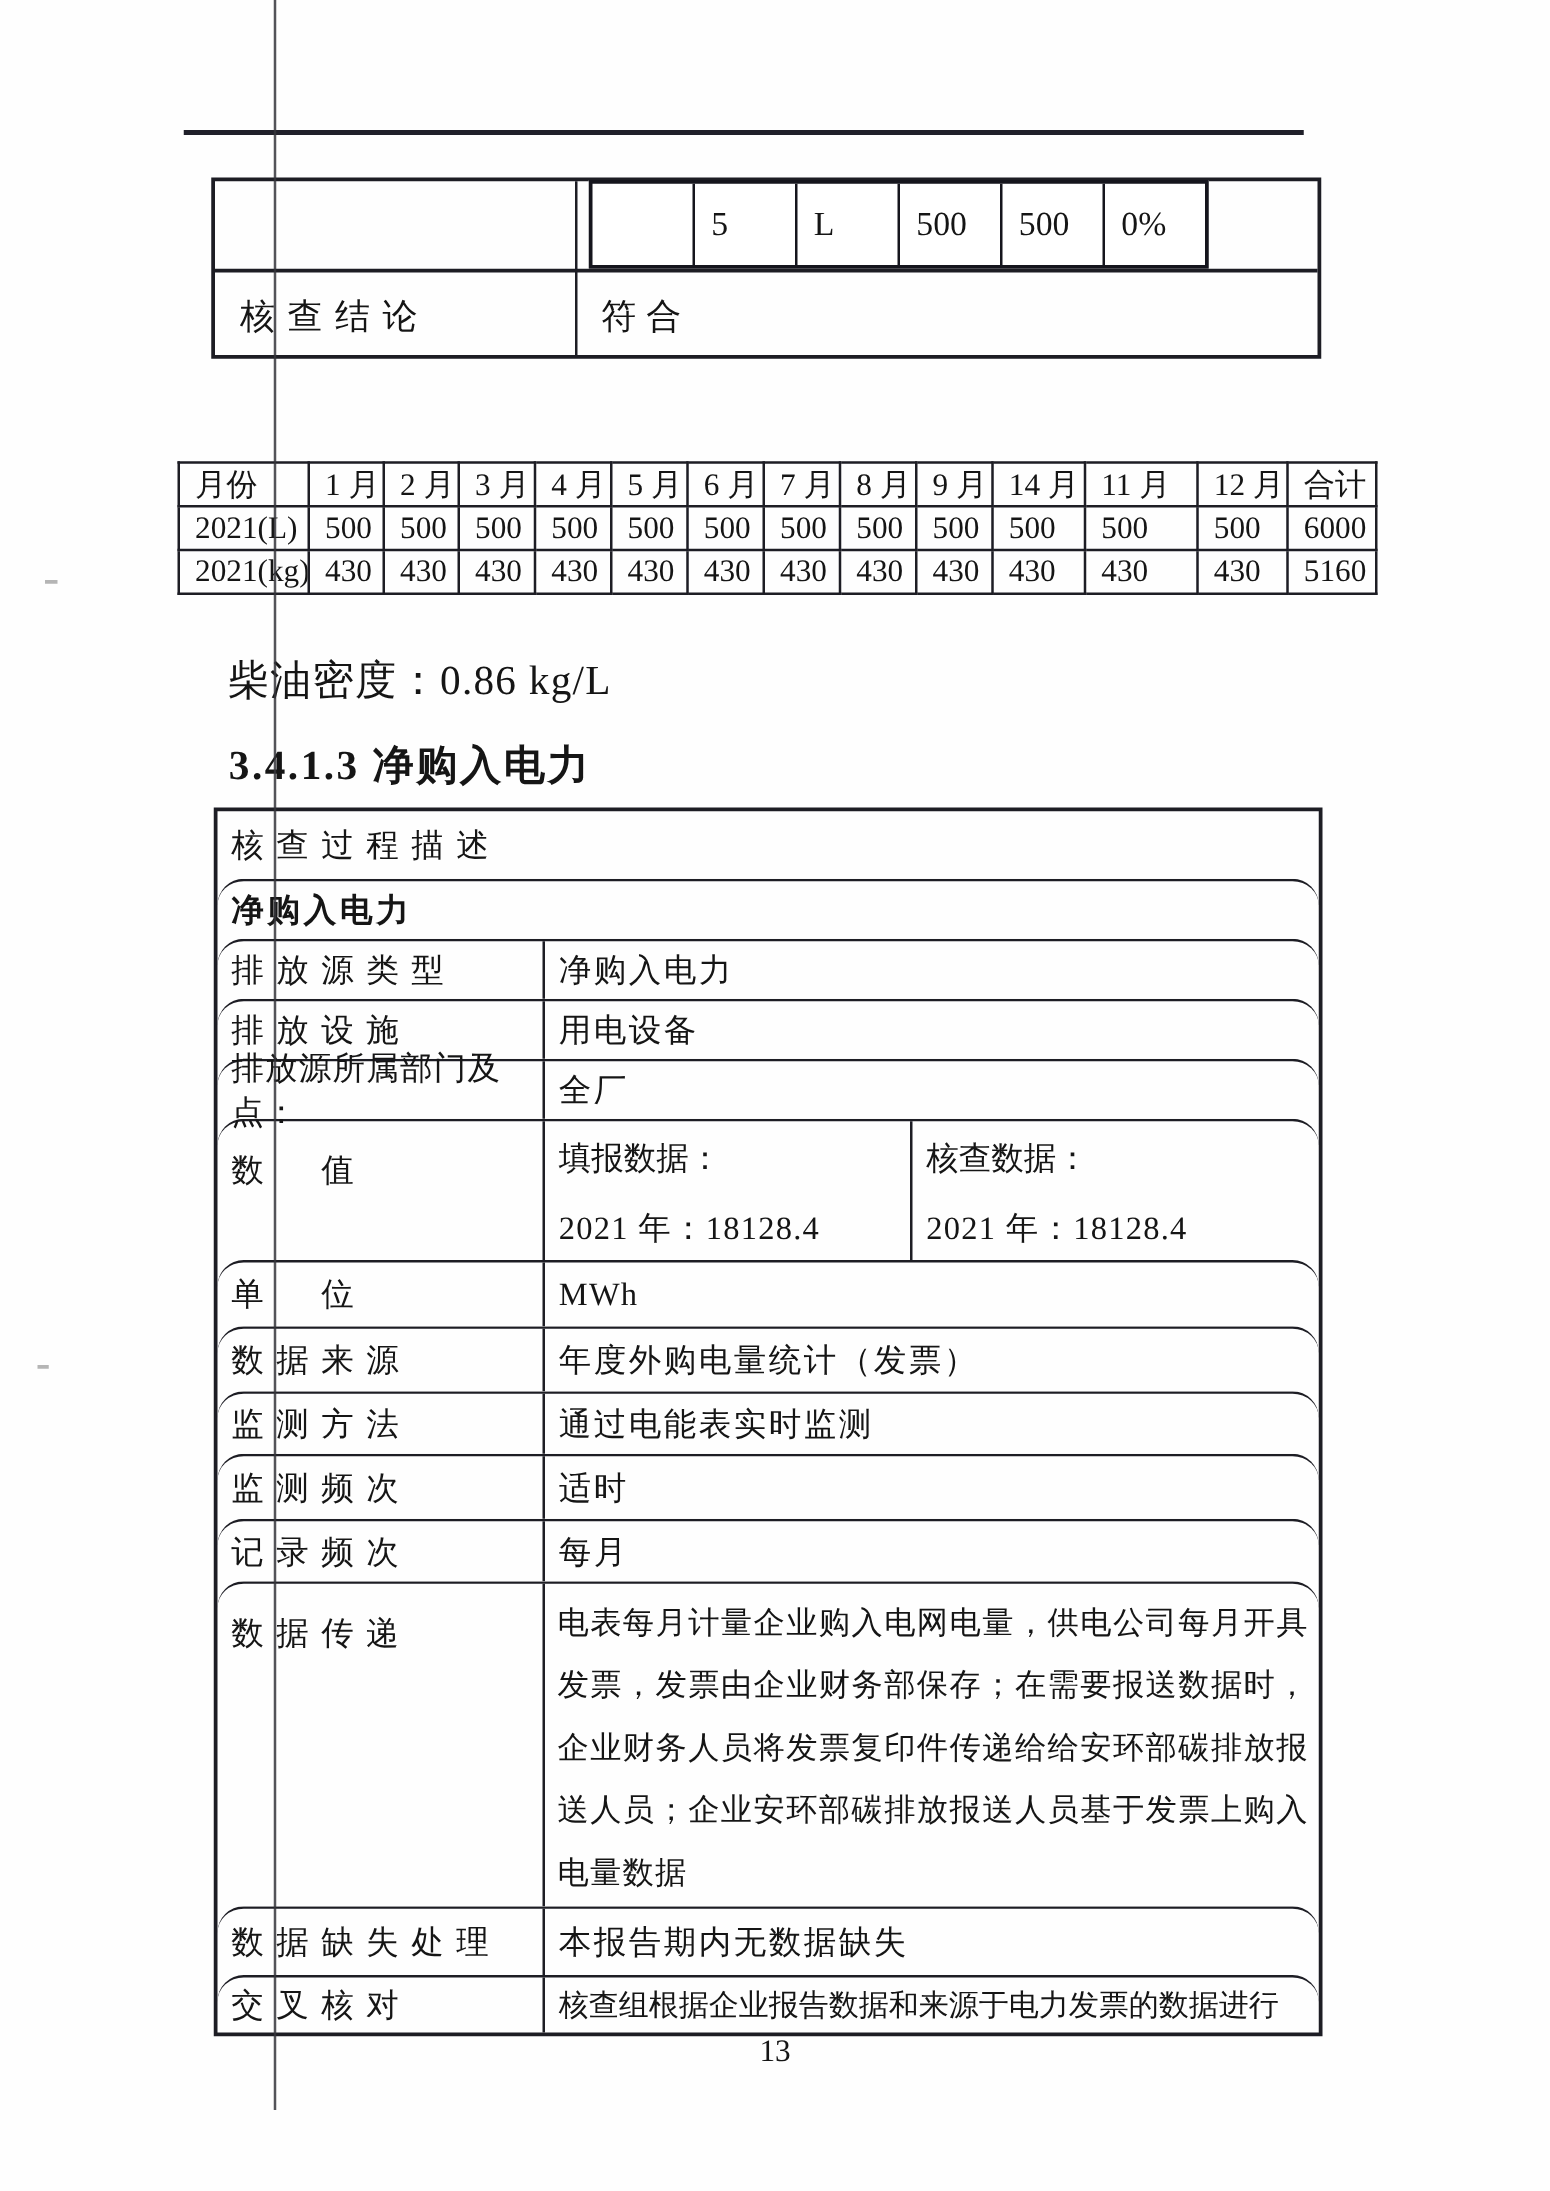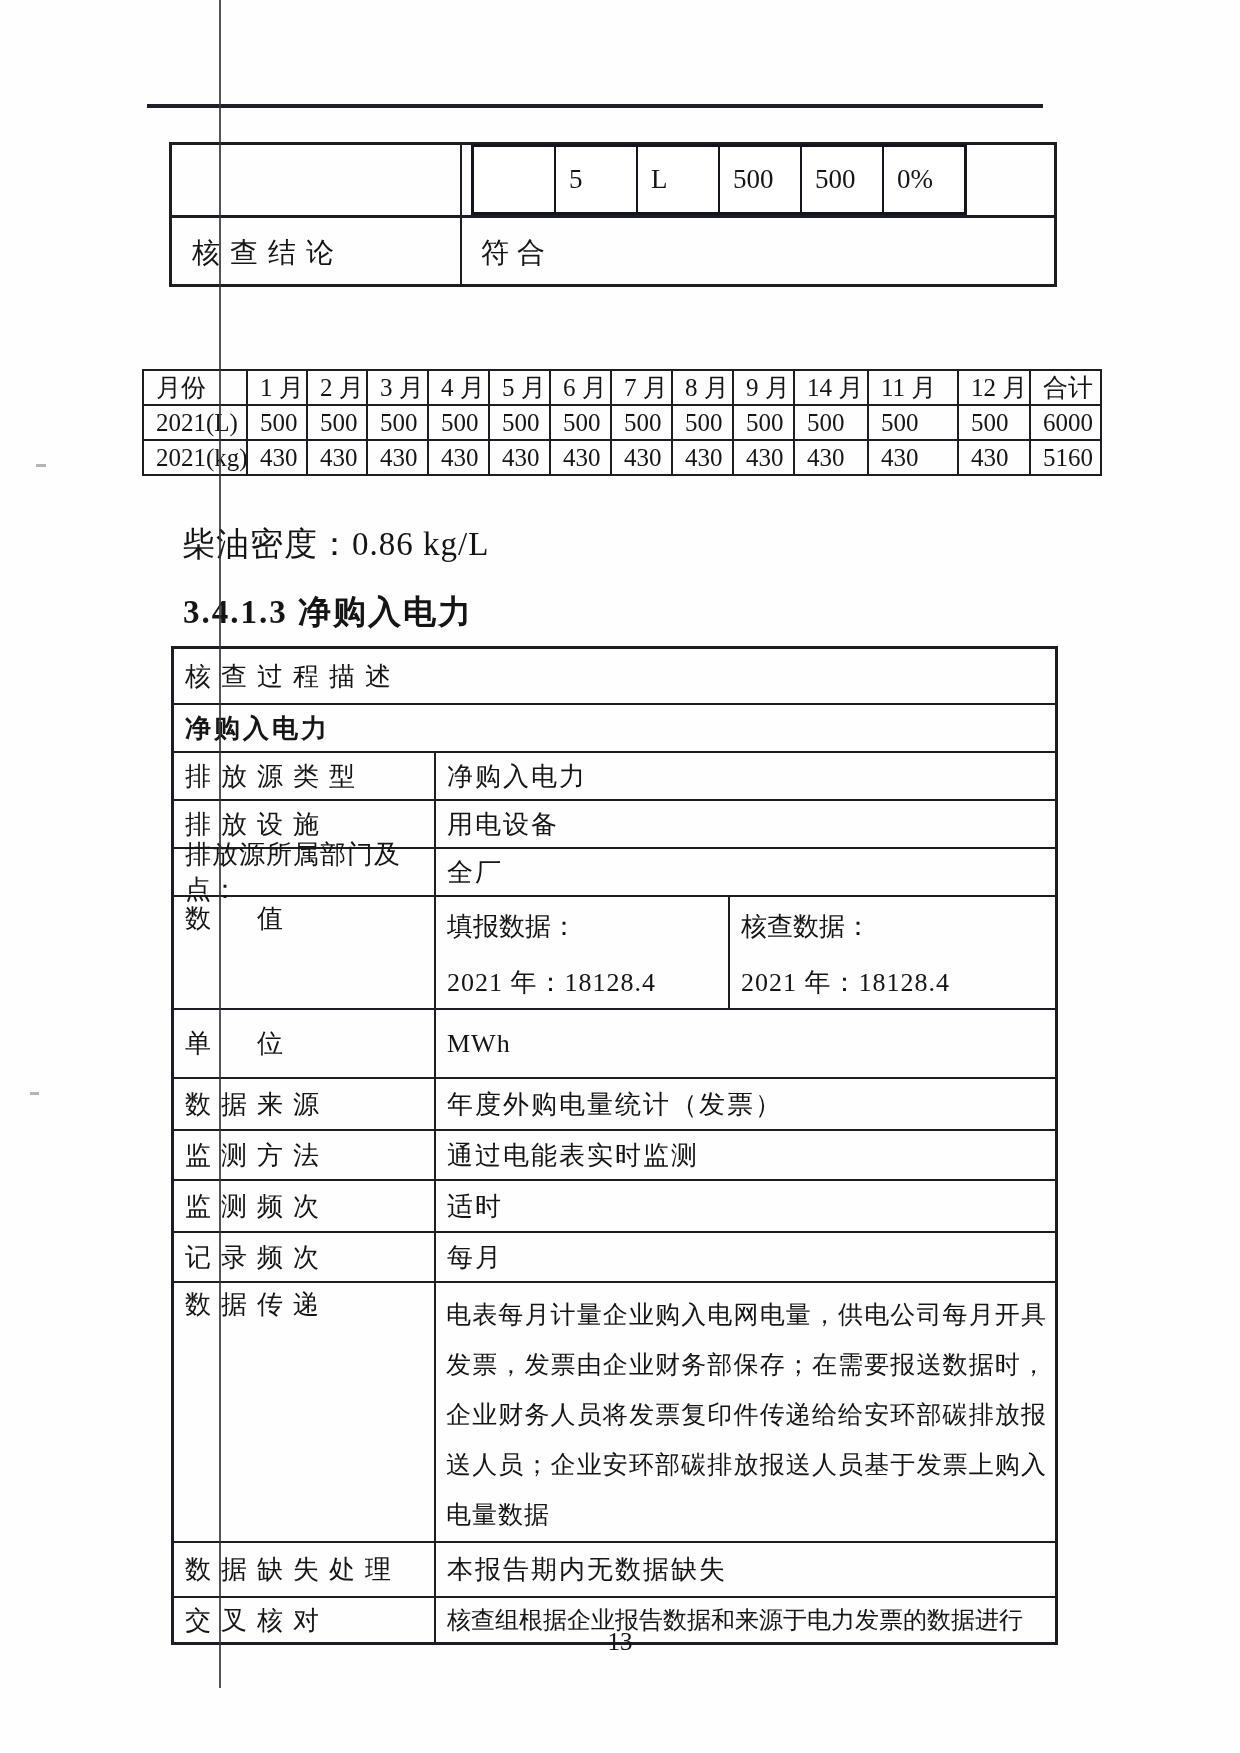--- a/index.html
+++ b/index.html
@@ -39,26 +39,26 @@
   .mt tr:nth-child(3) td { height:35px; }
 
   
   .density { position:absolute; left:182px; top:522px; font-size:33px; letter-spacing:1px; }
 
   
   .heading { position:absolute; left:183px; top:590px; font-size:33px; font-weight:bold; letter-spacing:2px; }
 
   
   .dt { position:absolute; left:171px; top:646px; width:887px; border:3px solid #1d1d24; background:#fff0; }
-  .dt-row { display:flex; align-items:center; }
+  .dt-row { display:flex; align-items:center;border-radius:21px; }
   .dt-row + .dt-row { border-top:2px solid #1d1d24; }
   .dt-full { padding-left:11px; font-size:26px; letter-spacing:10px; }
   .dt-label { width:262px; align-self:stretch; display:flex; align-items:center; padding-left:11px; font-size:26px; letter-spacing:10px; border-right:2px solid #1d1d24; flex-shrink:0; }
   .dt-label.tight { letter-spacing:1px; }
-  .dt-label.top { align-items:flex-start; padding-top:4px; }
+  .dt-label.top { align-items:flex-start; padding-top:22px; }
   .dt-value { flex:1; padding-left:11px; font-size:26px; letter-spacing:2px; overflow:hidden; }
   .dt-value.bold { font-weight:bold; letter-spacing:3px; }
   .dt-value.mono-ls { letter-spacing:1px; }
   .dt-value.fit { font-size:24px; letter-spacing:0; white-space:nowrap; }
   .dt-longtext { flex:1; align-self:stretch; padding:7px 8px 0 10px; font-size:25px; line-height:50px; text-align:justify; letter-spacing:1px; }
   .dt-subcell { align-self:stretch; padding:12px 0 0 11px; font-size:26px; }
   .dt-subcell .line2 { margin-top:21px; letter-spacing:1px; }
   .dt-subcell.first { width:294px; border-right:2px solid #1d1d24; flex-shrink:0; }
   .dt-subcell.second { flex:1; }
 
@@ -187,21 +187,21 @@
       <div class="dt-label top">数　值</div>
       <div class="dt-subcell first">
         <div>填报数据：</div>
         <div class="line2">2021 年：18128.4</div>
       </div>
       <div class="dt-subcell second">
         <div>核查数据：</div>
         <div class="line2">2021 年：18128.4</div>
       </div>
     </div>
-    <div class="dt-row" style="height:69px">
+    <div class="dt-row" style="height:53px">
       <div class="dt-label">单　位</div>
       <div class="dt-value mono-ls">MWh</div>
     </div>
     <div class="dt-row" style="height:52px">
       <div class="dt-label">数据来源</div>
       <div class="dt-value">年度外购电量统计（发票）</div>
     </div>
     <div class="dt-row" style="height:50px">
       <div class="dt-label">监测方法</div>
       <div class="dt-value">通过电能表实时监测</div>

